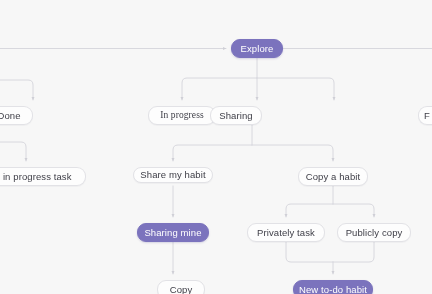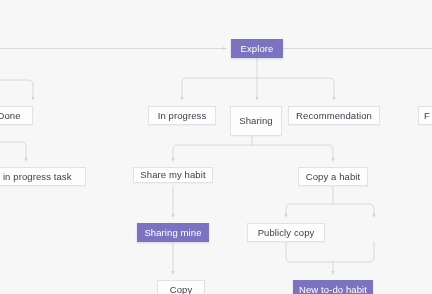--- a/index.html
+++ b/index.html
@@ -22,21 +22,21 @@
     width: 432px;
     height: 294px;
     pointer-events: none;
   }
   .node {
     position: absolute;
     box-sizing: border-box;
     display: flex;
     align-items: center;
     justify-content: center;
-    border-radius: 0;
+    border-radius: 9px;
     font-size: 9.5px;
     line-height: 1;
     letter-spacing: 0.1px;
     white-space: nowrap;
     background: #fdfdfd;
     border: 1px solid #e2e2e6;
     color: #3d3d46;
     box-shadow: 0 1px 1px rgba(40,40,60,0.035);
   }
   .node.accent {
@@ -100,31 +100,28 @@
   </svg>
 
   <div class="node accent" style="left:231px; top:39px; width:52px; height:19px;">
     <span>Explore</span>
   </div>
 
   <div class="node clip-left" style="left:-14px; top:106px; width:47px; height:19px;">
     <span>Done</span>
   </div>
 
-  <div class="node" style="left:148px; top:106px; width:68px; height:19px;">
+  <div class="node" style="left:148px; top:106px; width:68px; height:19px;font-family:Liberation Serif, serif;">
     <span>In progress</span>
   </div>
 
-  <div class="node" style="left:230px; top:106px; width:52px; height:30px;">
+  <div class="node" style="left:210px; top:106px; width:52px; height:19px;">
     <span>Sharing</span>
   </div>
 
-  <div class="node" style="left:288px; top:106px; width:92px; height:19px;">
-    <span>Recommendation</span>
-  </div>
 
   <div class="node clip-right" style="left:418px; top:106px; width:30px; height:19px; justify-content:flex-start; padding-left:5px;">
     <span>F</span>
   </div>
 
   <div class="node clip-left" style="left:-24px; top:167px; width:110px; height:19px;">
     <span>an in progress task</span>
   </div>
 
   <div class="node" style="left:133px; top:167px; width:80px; height:16px;">
@@ -133,23 +130,26 @@
 
   <div class="node" style="left:298px; top:167px; width:70px; height:19px;">
     <span>Copy a habit</span>
   </div>
 
   <div class="node accent" style="left:137px; top:223px; width:72px; height:19px;">
     <span>Sharing mine</span>
   </div>
 
   <div class="node" style="left:247px; top:223px; width:78px; height:19px;">
+    <span>Privately task</span>
+  </div>
+
+  <div class="node" style="left:337px; top:223px; width:74px; height:19px;">
     <span>Publicly copy</span>
   </div>
-
 
   <div class="node" style="left:157px; top:280px; width:48px; height:19px;">
     <span>Copy</span>
   </div>
 
   <div class="node accent" style="left:293px; top:280px; width:80px; height:19px;">
     <span>New to-do habit</span>
   </div>
 
 </div>

